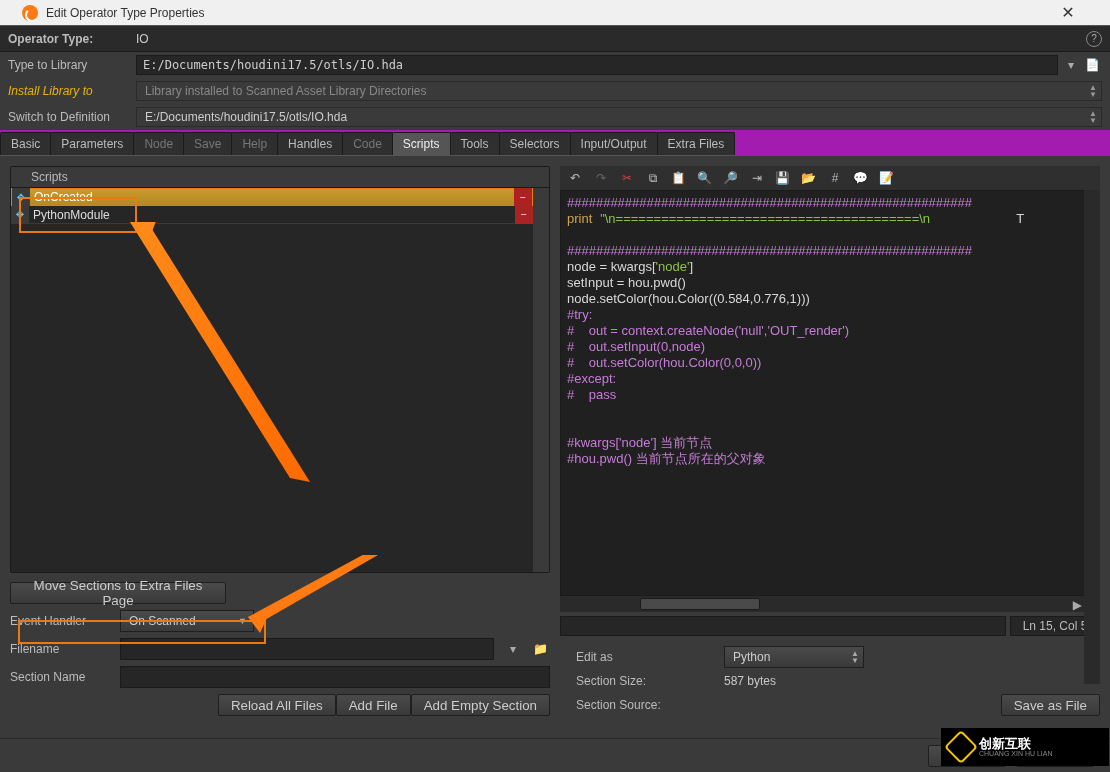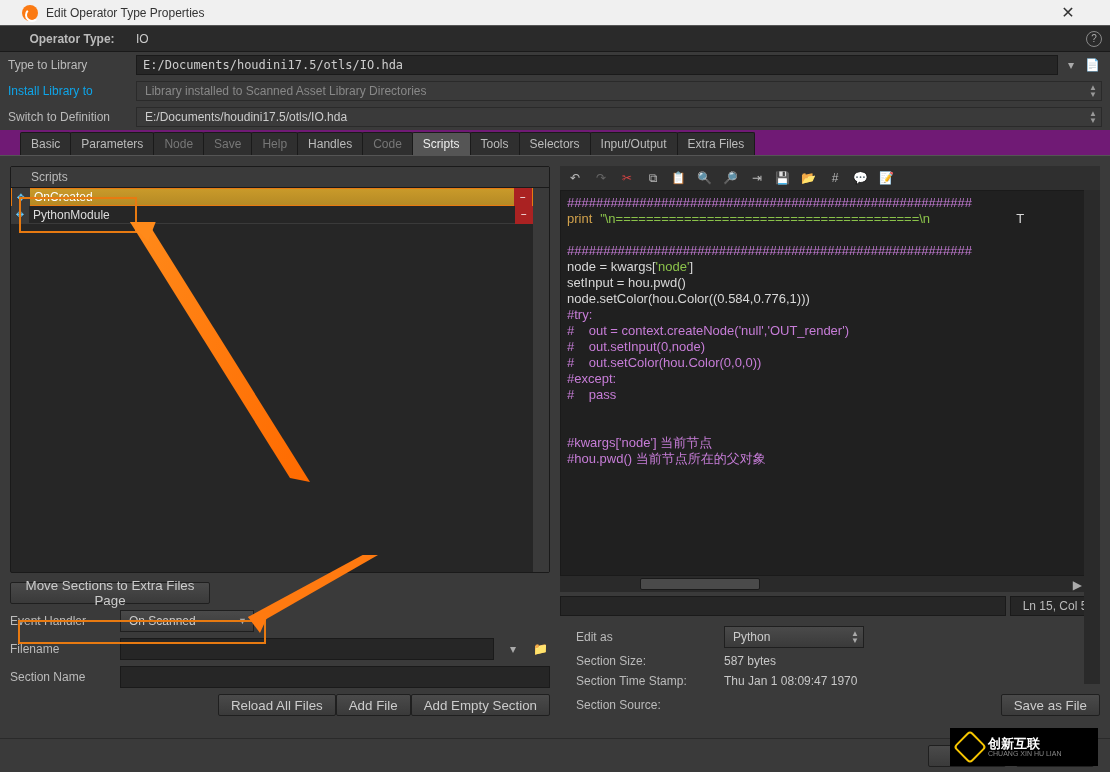--- a/index.html
+++ b/index.html
@@ -9,30 +9,30 @@
   .titlebar { height: 26px; background: #f0f0f0; display: flex; align-items: center; padding: 0 22px; border-bottom: 1px solid #555; }
   .titlebar .logo { width: 16px; height: 16px; background: #fb7a13; border-radius: 50%; margin-right: 8px; position: relative; }
   .titlebar .logo::after { content:""; position:absolute; left:3px; top:3px; width:10px; height:10px; border:2px solid #fff; border-radius:50%; border-top-color:transparent; border-right-color:transparent; }
   .titlebar .title { color: #333; font-size: 12px; flex: 1; }
   .titlebar .close { width: 40px; height: 26px; display:flex; align-items:center; justify-content:center; color:#333; font-size:16px; }
 
   
   .hdr-row { display: flex; align-items: center; height: 26px; padding: 0 8px; background: #3a3a3a; }
   .hdr-row.first { background: #2a2a2a; border-bottom: 1px solid #1a1a1a; }
   .hdr-label { width: 128px; color: #bbb; }
-  .hdr-label.bold { font-weight: bold; text-align: center; }
+  .hdr-label.bold { font-weight: bold; }
   .hdr-val { color: #ccc; }
   .hdr-input { flex: 1; height: 20px; background: #262626; border: 1px solid #1a1a1a; color: #ccc; padding: 0 6px; font-family: Consolas, monospace; font-size: 12px; }
   .hdr-combo { flex:1; height:20px; background:#3a3a3a; border:1px solid #2a2a2a; color:#888; padding:0 8px; display:flex; align-items:center; position:relative; }
   .hdr-combo .spin { position:absolute; right:4px; top:2px; color:#999; font-size:8px; line-height:7px; }
   .help-icon { width:16px; height:16px; border:1px solid #888; border-radius:50%; display:flex; align-items:center; justify-content:center; color:#aaa; font-size:10px; margin-left:auto; }
   .chooser-btn { width:18px; height:20px; background:#3a3a3a; margin-left:4px; display:flex; align-items:center; justify-content:center; color:#aaa; }
 
   
-  .tabbar { display:flex; background:#701a75; padding: 2px 8px 0 20px; gap:0; border-bottom:1px solid #555; }
+  .tabbar { display:flex; background:#a21caf; padding: 2px 8px 0 0; gap:0; border-bottom:1px solid #555; }
   .tab { padding: 4px 10px; background:#2f2f2f; color:#bbb; border:1px solid #1a1a1a; border-bottom:none; margin-right:-1px; border-radius:2px 2px 0 0; }
   .tab.disabled { color:#777; }
   .tab.active { background:#555; color:#eee; }
 
   
   .body { display:flex; padding:10px; gap:10px; height:570px; background:#3a3a3a; }
   .left-col { width:540px; display:flex; flex-direction:column; }
   .right-col { flex:1; display:flex; flex-direction:column; }
 
   
@@ -82,21 +82,21 @@
   .c-comment { color:#c77dd8; }
   .c-kw { color:#d2a24c; }
   .c-str { color:#8bc34a; }
   .c-plain { color:#d8d8d8; }
 
   
   .arrow-svg { position:absolute; pointer-events:none; }
 
   .footer { position:absolute; bottom:0; left:0; right:0; height:34px; background:#3a3a3a; display:flex; align-items:center; justify-content:flex-end; gap:10px; padding:0 16px; border-top:1px solid #2a2a2a; }
 
-  .watermark { position:absolute; right:12px; bottom:6px; width:148px; height:38px; background:#000; display:flex; align-items:center; gap:6px; padding:0 8px; }
+  .watermark { position:absolute; right:1px; bottom:6px; width:168px; height:38px; background:#000; display:flex; align-items:center; gap:6px; padding:0 8px; }
   .watermark .wlogo { width:24px; height:24px; border:2px solid #f7c600; border-radius:4px; transform:rotate(45deg); position:relative; }
   .watermark .wtxt { color:#fff; font-size:13px; font-weight:bold; line-height:12px; }
   .watermark .wsub { color:#888; font-size:7px; }
 </style>
 </head>
 <body>
 
 <div class="titlebar">
   <div class="logo"></div>
   <div class="title">Edit Operator Type Properties</div>
@@ -108,21 +108,21 @@
   <div class="hdr-val">IO</div>
   <div class="help-icon">?</div>
 </div>
 <div class="hdr-row">
   <div class="hdr-label">Type to Library</div>
   <input class="hdr-input" style="font-family: Consolas, monospace;" value="E:/Documents/houdini17.5/otls/IO.hda">
   <div class="chooser-btn">▾</div>
   <div class="chooser-btn">📄</div>
 </div>
 <div class="hdr-row">
-  <div class="hdr-label" style="color:#0ea5e9;">Install Library to</div>
+  <div class="hdr-label" style="color:#eab308;font-style:italic;">Install Library to</div>
   <div class="hdr-combo">
     <span>Library installed to Scanned Asset Library Directories</span>
     <div class="spin">▲<br>▼</div>
   </div>
 </div>
 <div class="hdr-row">
   <div class="hdr-label">Switch to Definition</div>
   <div class="hdr-combo" style="color:#ccc;">
     <span>E:/Documents/houdini17.5/otls/IO.hda</span>
     <div class="spin">▲<br>▼</div>
@@ -161,21 +161,21 @@
             <div class="name">PythonModule</div>
             <div class="del">−</div>
           </div>
           <div class="scripts-body"></div>
         </div>
         <div class="scroll-v"></div>
       </div>
     </div>
 
     <div class="left-controls">
-      <div><button class="btn" style="width:200px;">Move Sections to Extra Files Page</button></div>
+      <div><button class="btn" style="width:216px;">Move Sections to Extra Files Page</button></div>
       <div class="ctl-row" style="position:relative;">
         <div class="ctl-label">Event Handler</div>
         <div class="ctl-combo">
           <span>On Scanned</span>
           <span class="arrow">▼</span>
         </div>
       </div>
       <div class="ctl-row">
         <div class="ctl-label">Filename</div>
         <input class="ctl-input" value="" style="">
@@ -244,24 +244,20 @@
         <div class="rc-combo">
           <span>Python</span>
           <div class="spin">▲<br>▼</div>
         </div>
       </div>
       <div class="rc-row">
         <div class="rc-label">Section Size:</div>
         <div>587 bytes</div>
       </div>
       <div class="rc-row">
-        <div class="rc-label">Section Time Stamp:</div>
-        <div>Thu Jan  1 08:09:47 1970</div>
-      </div>
-      <div class="rc-row">
         <div class="rc-label">Section Source:</div>
         <div></div>
         <div style="flex:1;"></div>
         <button class="btn">Save as File</button>
       </div>
     </div>
   </div>
 </div>
 
 <div class="footer">

